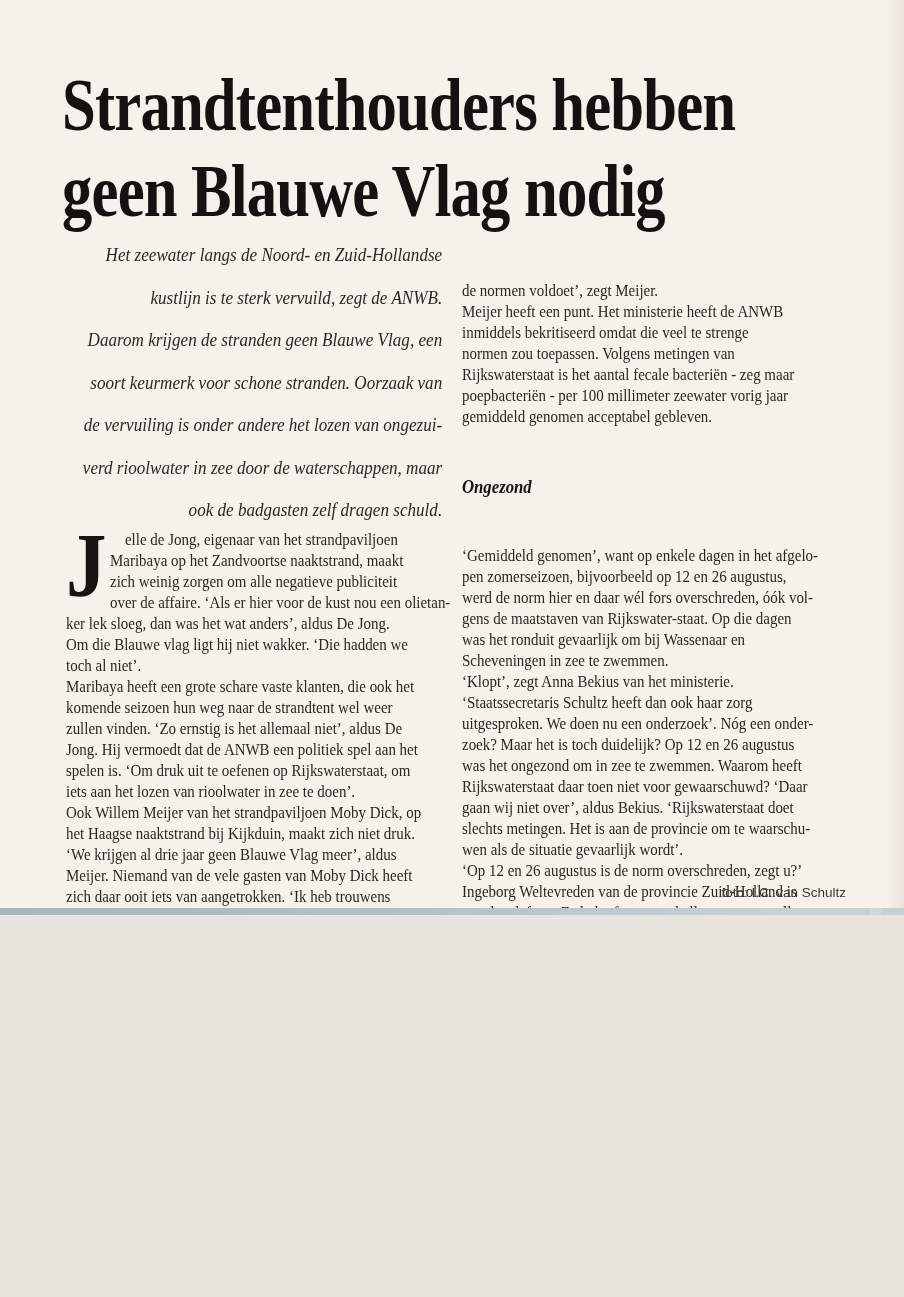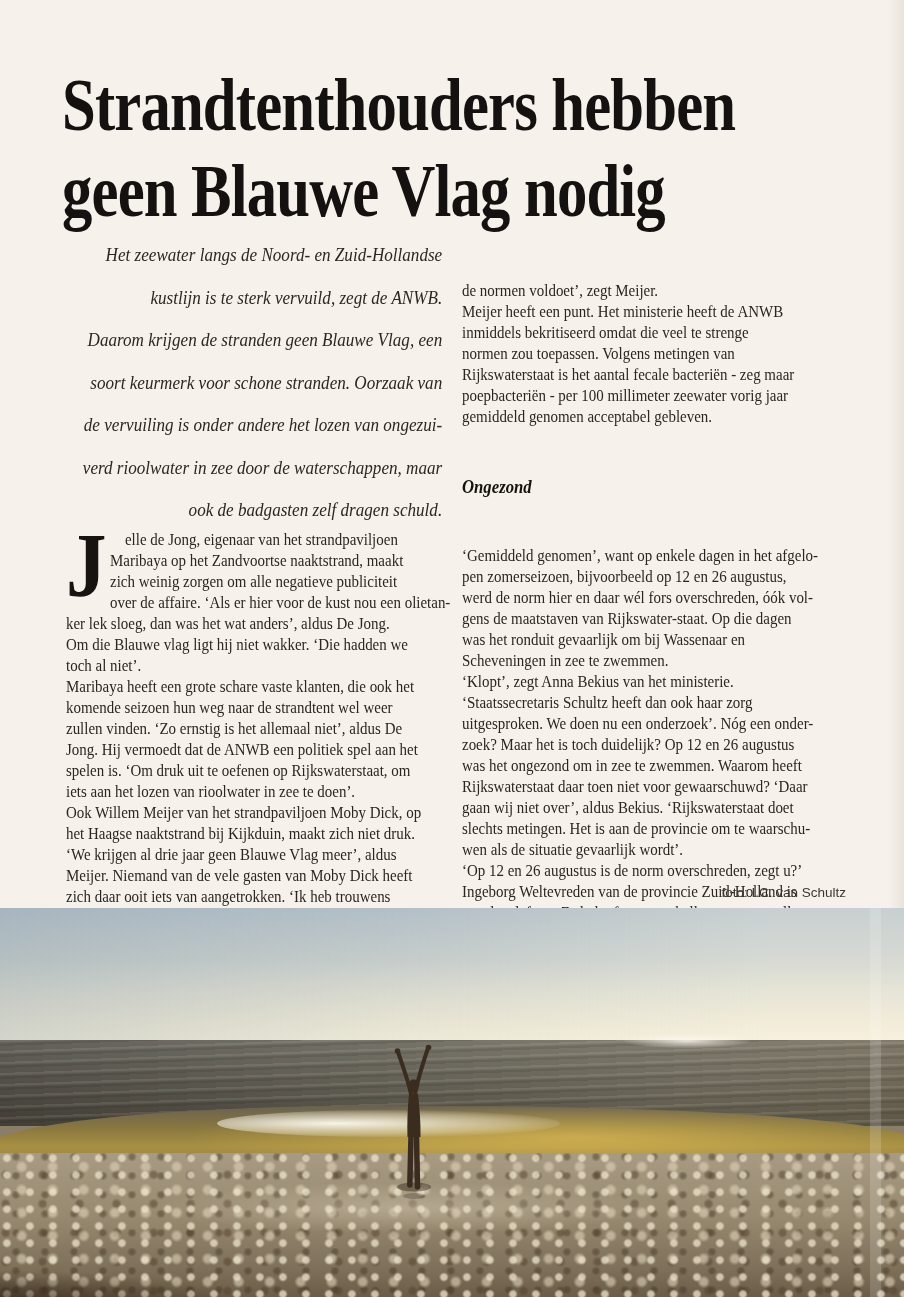--- a/index.html
+++ b/index.html
@@ -1,17 +1,17 @@
 <!DOCTYPE html>
 <html><head>
 <meta charset="utf-8">
 <style>
   html,body{margin:0;padding:0;background:#e9e4dd;}
   .page{
-    position:relative;width:904px;height:1297px;margin:0 auto;
+    position:relative;width:904px;height:915px;margin:0 auto;
     background:#f6f1ea;overflow:hidden;
     font-family:"Liberation Serif", serif;color:#262320;
   }
   .page::before{content:"";position:absolute;right:0;top:0;width:16px;height:910px;
     background:linear-gradient(90deg,rgba(120,108,95,0) 0%,rgba(120,108,95,0.10) 100%);}
   .headline{
     position:absolute;left:62px;top:62px;margin:0;width:900px;
     font-size:74px;line-height:86px;font-weight:700;letter-spacing:-1px;
     color:#141110;white-space:pre;transform:scaleX(0.82);transform-origin:0 0;
   }

